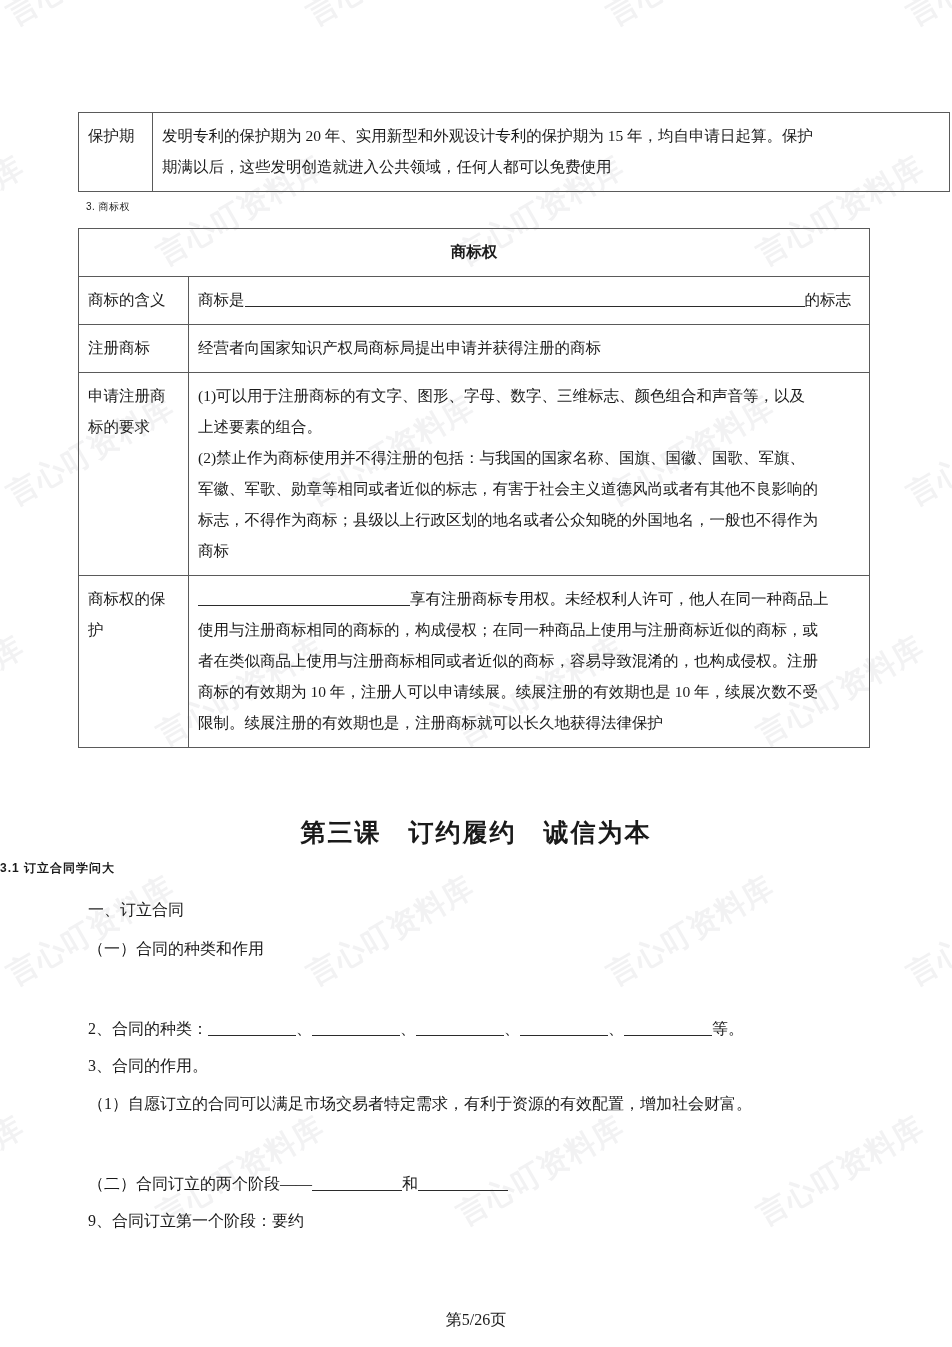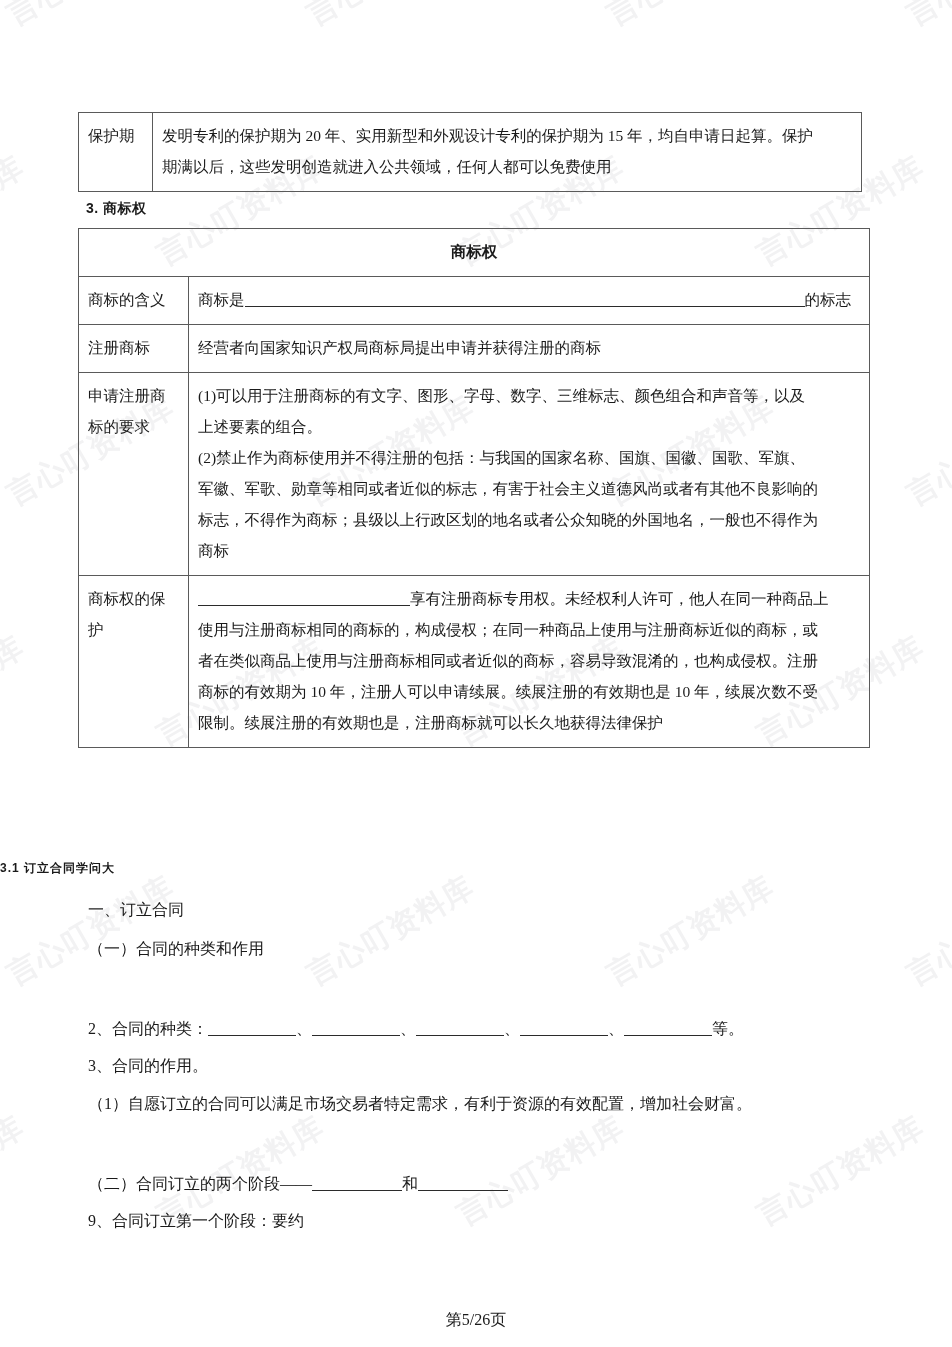--- a/index.html
+++ b/index.html
@@ -74,22 +74,22 @@
   .blank {
     display: inline-block;
     border-bottom: 1.3px solid #2b2b2b;
     height: 1em;
     vertical-align: -2px;
   }
 
   
   .sec-heading {
     font-family: "Liberation Sans", "DejaVu Sans", sans-serif;
-    font-weight: 700;
-    font-size: 14px;
+    font-weight: 400;
+    font-size: 10px;
     letter-spacing: 0.5px;
   }
 
   
   .lesson-title {
     text-align: center;
     font-family: "Liberation Sans", "DejaVu Sans", sans-serif;
     font-weight: 700;
     font-size: 25px;
     letter-spacing: 2px;
@@ -146,21 +146,21 @@
     <div class="wm" style="left: 600px; top: 960px;">言心叮资料库</div>
     <div class="wm" style="left: 900px; top: 960px;">言心叮资料库</div>
     <div class="wm" style="left: -150px; top: 1200px;">言心叮资料库</div>
     <div class="wm" style="left: 150px; top: 1200px;">言心叮资料库</div>
     <div class="wm" style="left: 450px; top: 1200px;">言心叮资料库</div>
     <div class="wm" style="left: 750px; top: 1200px;">言心叮资料库</div>
   </div>
 
 <div id="page">
 
-  <div class="abs" style="left:78px; top:112px; width:784px;">
+  <div class="abs" style="left:78px; top:112px; width:872px;">
     <table class="doc-table">
       <colgroup>
           <col style="width:74px">
           <col>
         </colgroup>
       <tbody>
         <tr>
           <td class="label-cell">
             <div class="p-line">保护期</div>
           </td>
@@ -233,20 +233,21 @@
             <div class="p-line">使用与注册商标相同的商标的，构成侵权；在同一种商品上使用与注册商标近似的商标，或</div>
             <div class="p-line">者在类似商品上使用与注册商标相同或者近似的商标，容易导致混淆的，也构成侵权。注册</div>
             <div class="p-line">商标的有效期为 10 年，注册人可以申请续展。续展注册的有效期也是 10 年，续展次数不受</div>
             <div class="p-line">限制。续展注册的有效期也是，注册商标就可以长久地获得法律保护</div>
           </td>
         </tr>
       </tbody>
     </table>
   </div>
 
+  <div class="abs lesson-title" style="left:0; right:0; top:816px;">第三课　订约履约　诚信为本</div>
   <div class="abs lesson-sub" style="left:0; right:0; top:860px;">3.1  订立合同学问大</div>
 
   <div class="abs body-p" style="left:88px; top:902px;">一、订立合同</div>
 
   <div class="abs body-p" style="left:88px; top:941px;">（一）合同的种类和作用</div>
 
 
   <div class="abs body-p" style="left:88px; top:1019px;">
     <span>2、合同的种类：</span><span id="contract-types-blanks"><span class="blank" style="width: 88px;"></span><span>、</span><span class="blank" style="width: 88px;"></span><span>、</span><span class="blank" style="width: 88px;"></span><span>、</span><span class="blank" style="width: 88px;"></span><span>、</span><span class="blank" style="width: 88px;"></span></span><span>等。</span>
   </div>

